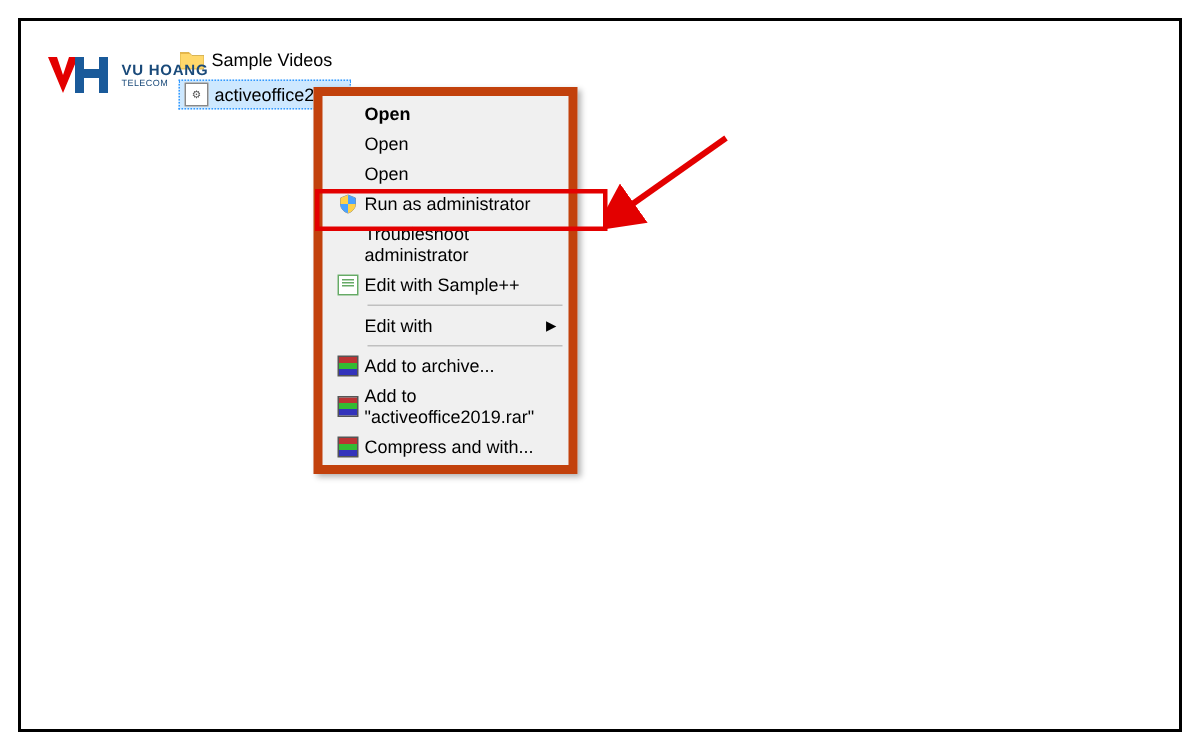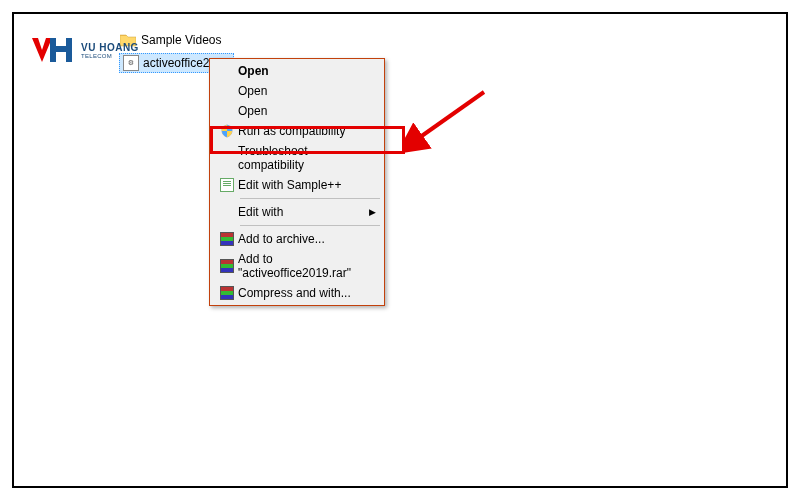--- a/index.html
+++ b/index.html
@@ -92,21 +92,21 @@
     justify-content: center;
     font-size: 7px;
     color: #555;
   }
   .context-menu {
     position: absolute;
     left: 195px;
     top: 44px;
     width: 176px;
     background: #f0f0f0;
-    border: 1px solid #c2410c;
+    border: 6px solid #c2410c;
     box-shadow: 2px 2px 4px rgba(0,0,0,0.3);
     padding: 2px;
   }
   .menu-item {
     display: flex;
     align-items: center;
     padding: 3px 6px 3px 4px;
     cursor: default;
     position: relative;
   }
@@ -224,25 +224,25 @@
     <div class="menu-item">
       <span class="menu-icon-col">
         <svg class="shield-icon" viewBox="0 0 14 14">
           <path d="M7 1 L12 3 L12 7 C12 10 9.5 12.5 7 13 C4.5 12.5 2 10 2 7 L2 3 Z" fill="#fff" stroke="#666" stroke-width="0.5"></path>
           <path d="M7 1 L12 3 L12 7 L7 7 Z" fill="#4aa3ff"></path>
           <path d="M7 1 L2 3 L2 7 L7 7 Z" fill="#ffd24a"></path>
           <path d="M7 7 L12 7 C12 10 9.5 12.5 7 13 Z" fill="#ffd24a"></path>
           <path d="M7 7 L2 7 C2 10 4.5 12.5 7 13 Z" fill="#4aa3ff"></path>
         </svg>
       </span>
-      <span class="menu-label">Run as compatibility</span>
-    </div>
-    <div class="menu-item">
-      <span class="menu-icon-col"></span>
-      <span class="menu-label">Troubleshoot compatibility</span>
+      <span class="menu-label">Run as administrator</span>
+    </div>
+    <div class="menu-item">
+      <span class="menu-icon-col"></span>
+      <span class="menu-label">Troubleshoot administrator</span>
     </div>
     <div class="menu-item">
       <span class="menu-icon-col">
           <span class="notepad-icon"></span>
         </span>
       <span class="menu-label">Edit with Sample++</span>
     </div>
     <div class="menu-sep"></div>
     <div class="menu-item">
       <span class="menu-icon-col"></span>

